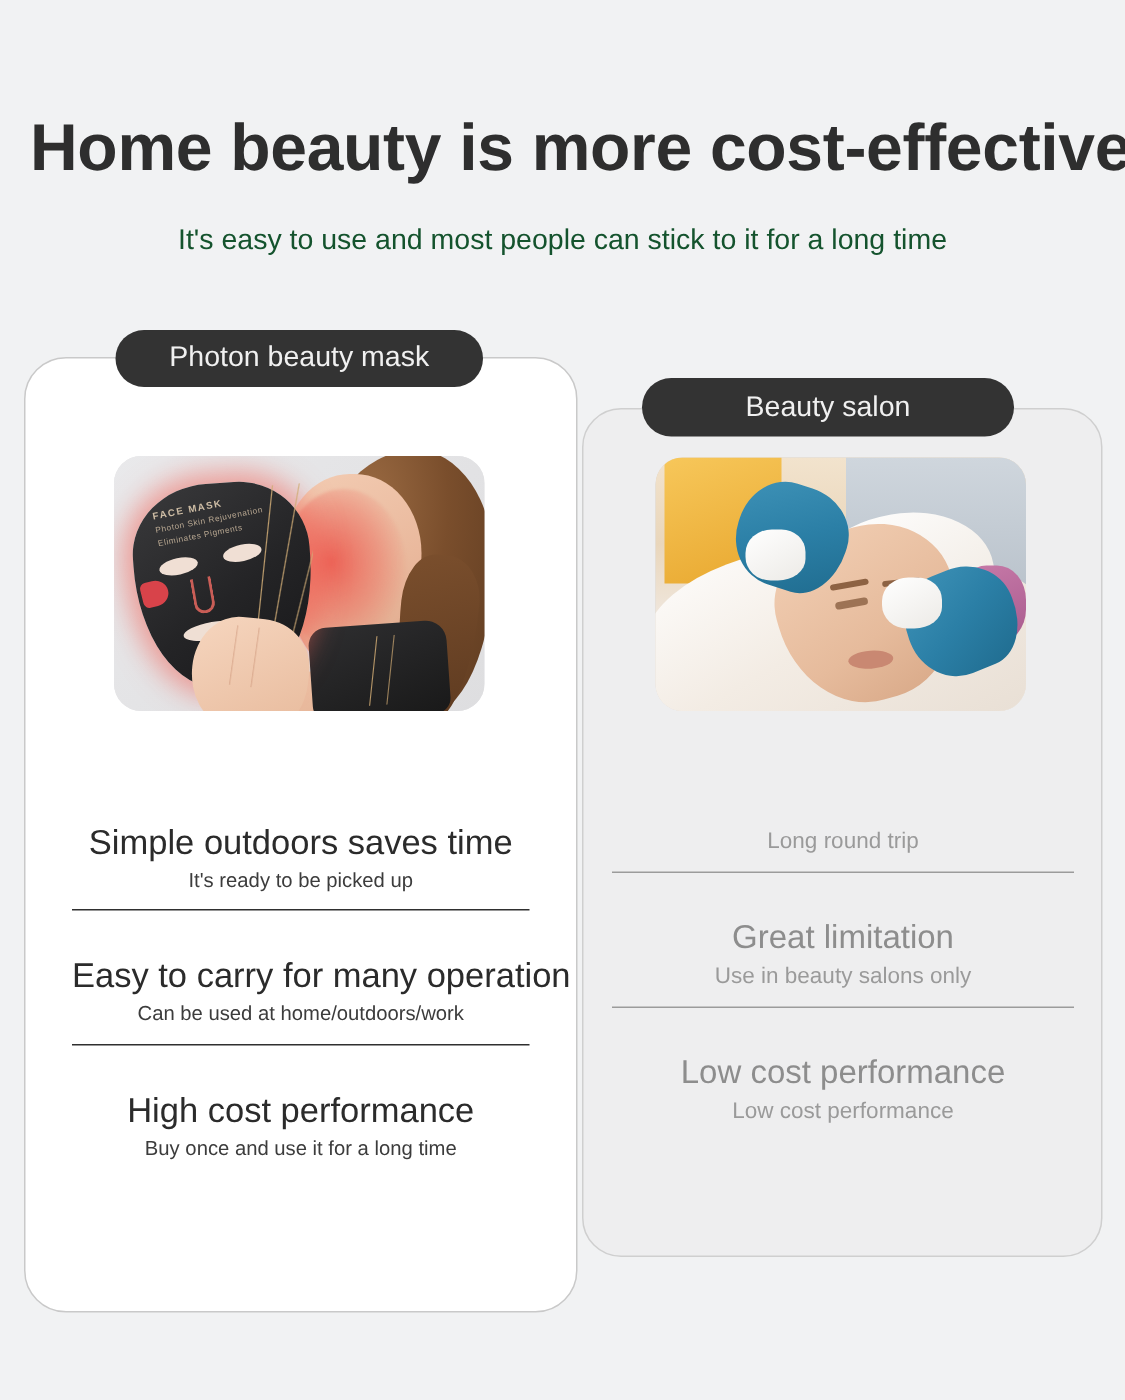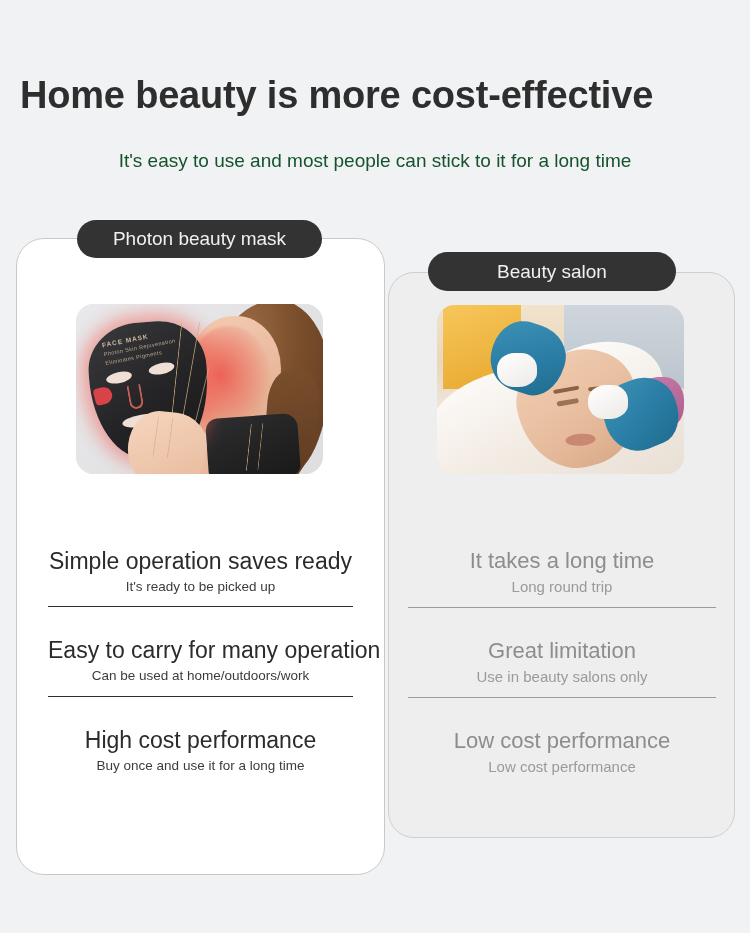--- a/index.html
+++ b/index.html
@@ -7,21 +7,21 @@
     width:750px; height:933px;
     background:#f1f2f3;
     font-family:"Liberation Sans", sans-serif;
     overflow:hidden;
   }
   .page { position:relative; width:750px; height:933px; background:#f1f2f3; }
 
   
   .title {
     position:absolute; left:20px; top:74px; width:715px;
-    font-size:38px; font-weight:bold; letter-spacing:-0.2px;
+    font-size:44px; font-weight:bold; letter-spacing:-0.2px;
     color:#2e2e2e; text-align:left; white-space:nowrap;
   }
   .subtitle {
     position:absolute; left:0; top:150px; width:750px;
     font-size:19px; color:#14532d; text-align:center; white-space:nowrap;
   }
 
   
   .card-right {
     position:absolute; left:388px; top:272px; width:347px; height:566px;
@@ -287,38 +287,37 @@
       <span class="eye r"></span>
       <span class="nose"></span>
       <span class="mouth"></span>
       <span class="stripes"></span>
     </div>
     <div class="ml-hand"></div>
   </div>
 
   <div class="features feat-right">
     <div class="feat">
-      <div class="feat-head">It takes a long time</div>
       <div class="feat-sub">Long round trip</div>
       <div class="rule"></div>
     </div>
     <div class="feat">
       <div class="feat-head">Great limitation</div>
       <div class="feat-sub">Use in beauty salons only</div>
       <div class="rule"></div>
     </div>
     <div class="feat">
       <div class="feat-head">Low cost performance</div>
       <div class="feat-sub">Low cost performance</div>
     </div>
   </div>
 
   <div class="features feat-left">
     <div class="feat">
-      <div class="feat-head">Simple operation saves ready</div>
+      <div class="feat-head">Simple outdoors saves time</div>
       <div class="feat-sub">It's ready to be picked up</div>
       <div class="rule"></div>
     </div>
     <div class="feat">
       <div class="feat-head">Easy to carry for many operation</div>
       <div class="feat-sub">Can be used at home/outdoors/work</div>
       <div class="rule"></div>
     </div>
     <div class="feat">
       <div class="feat-head">High cost performance</div>

